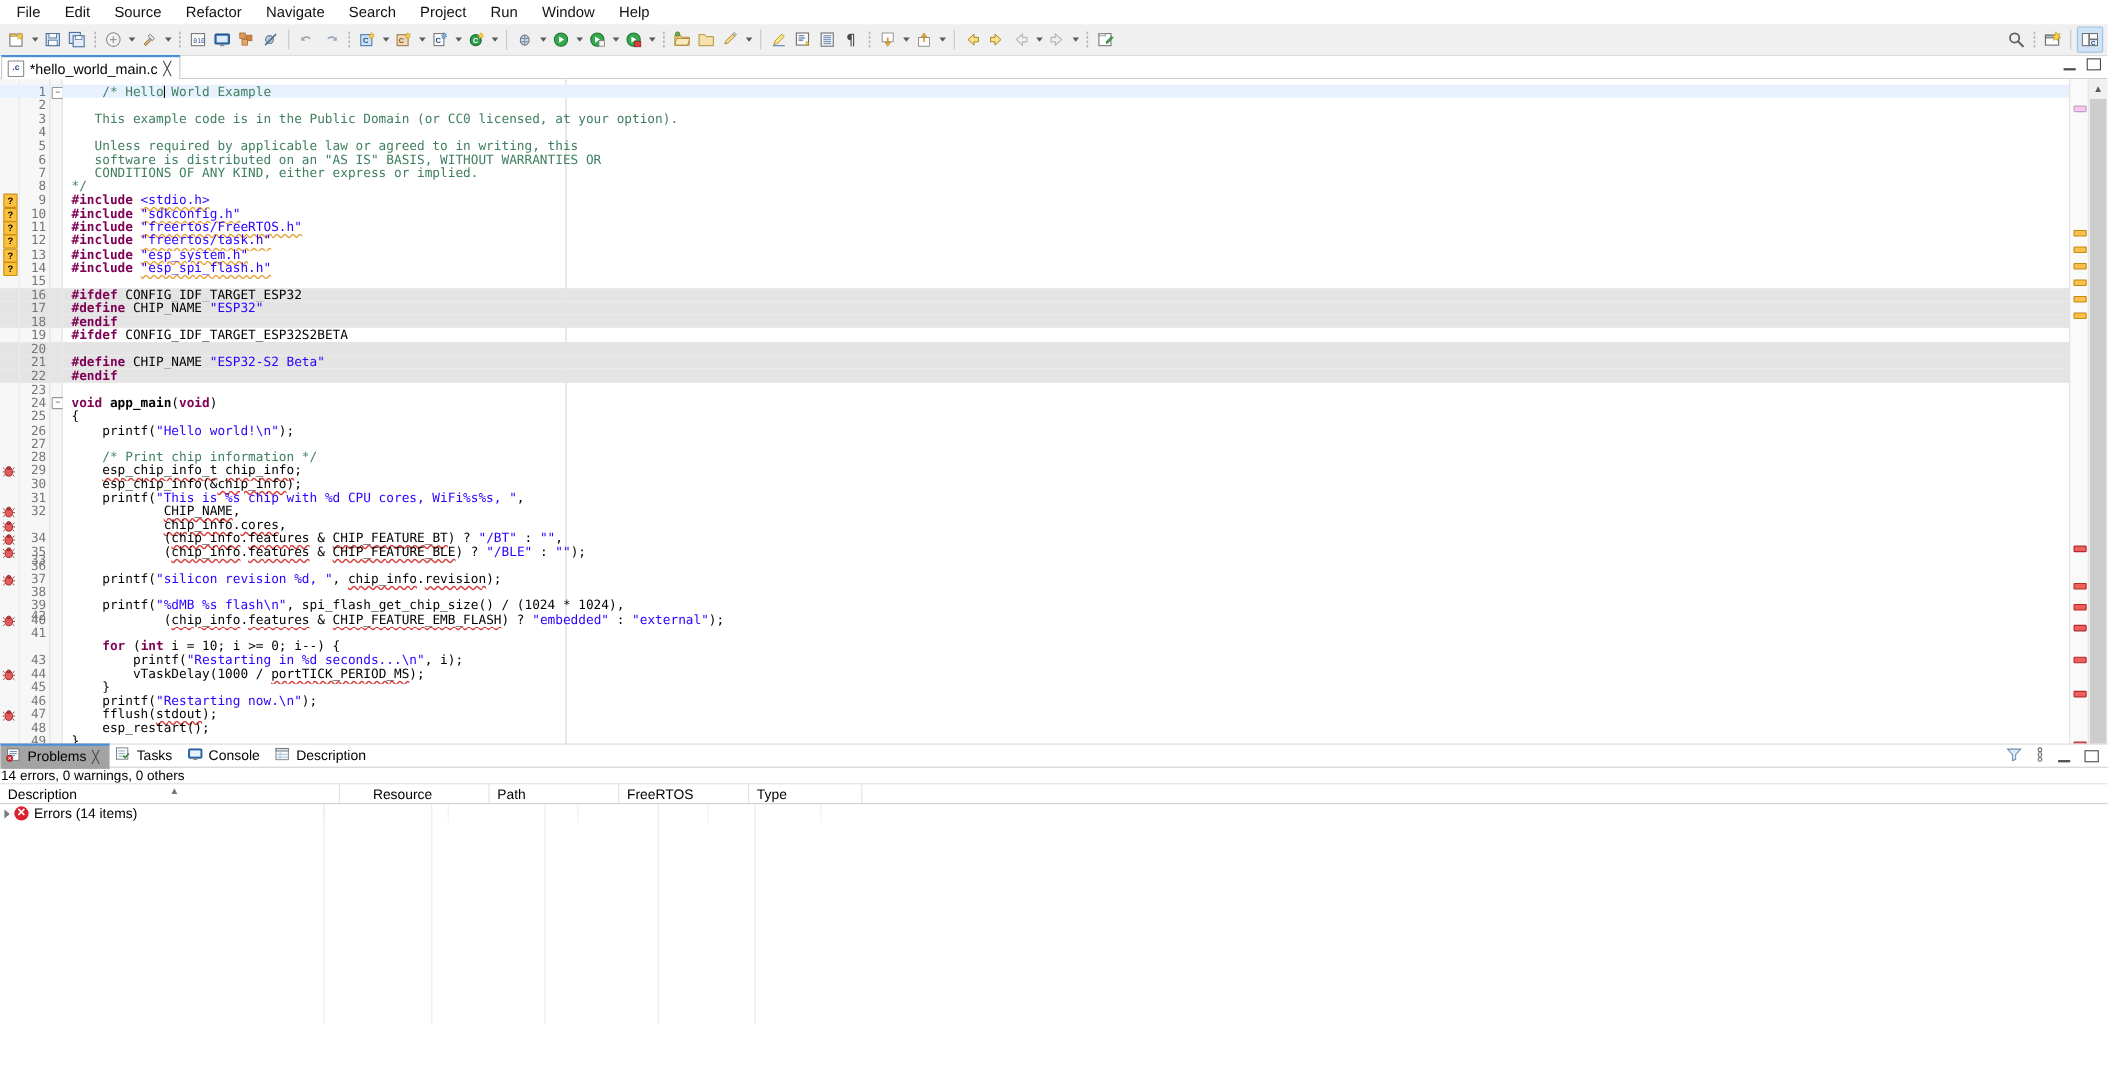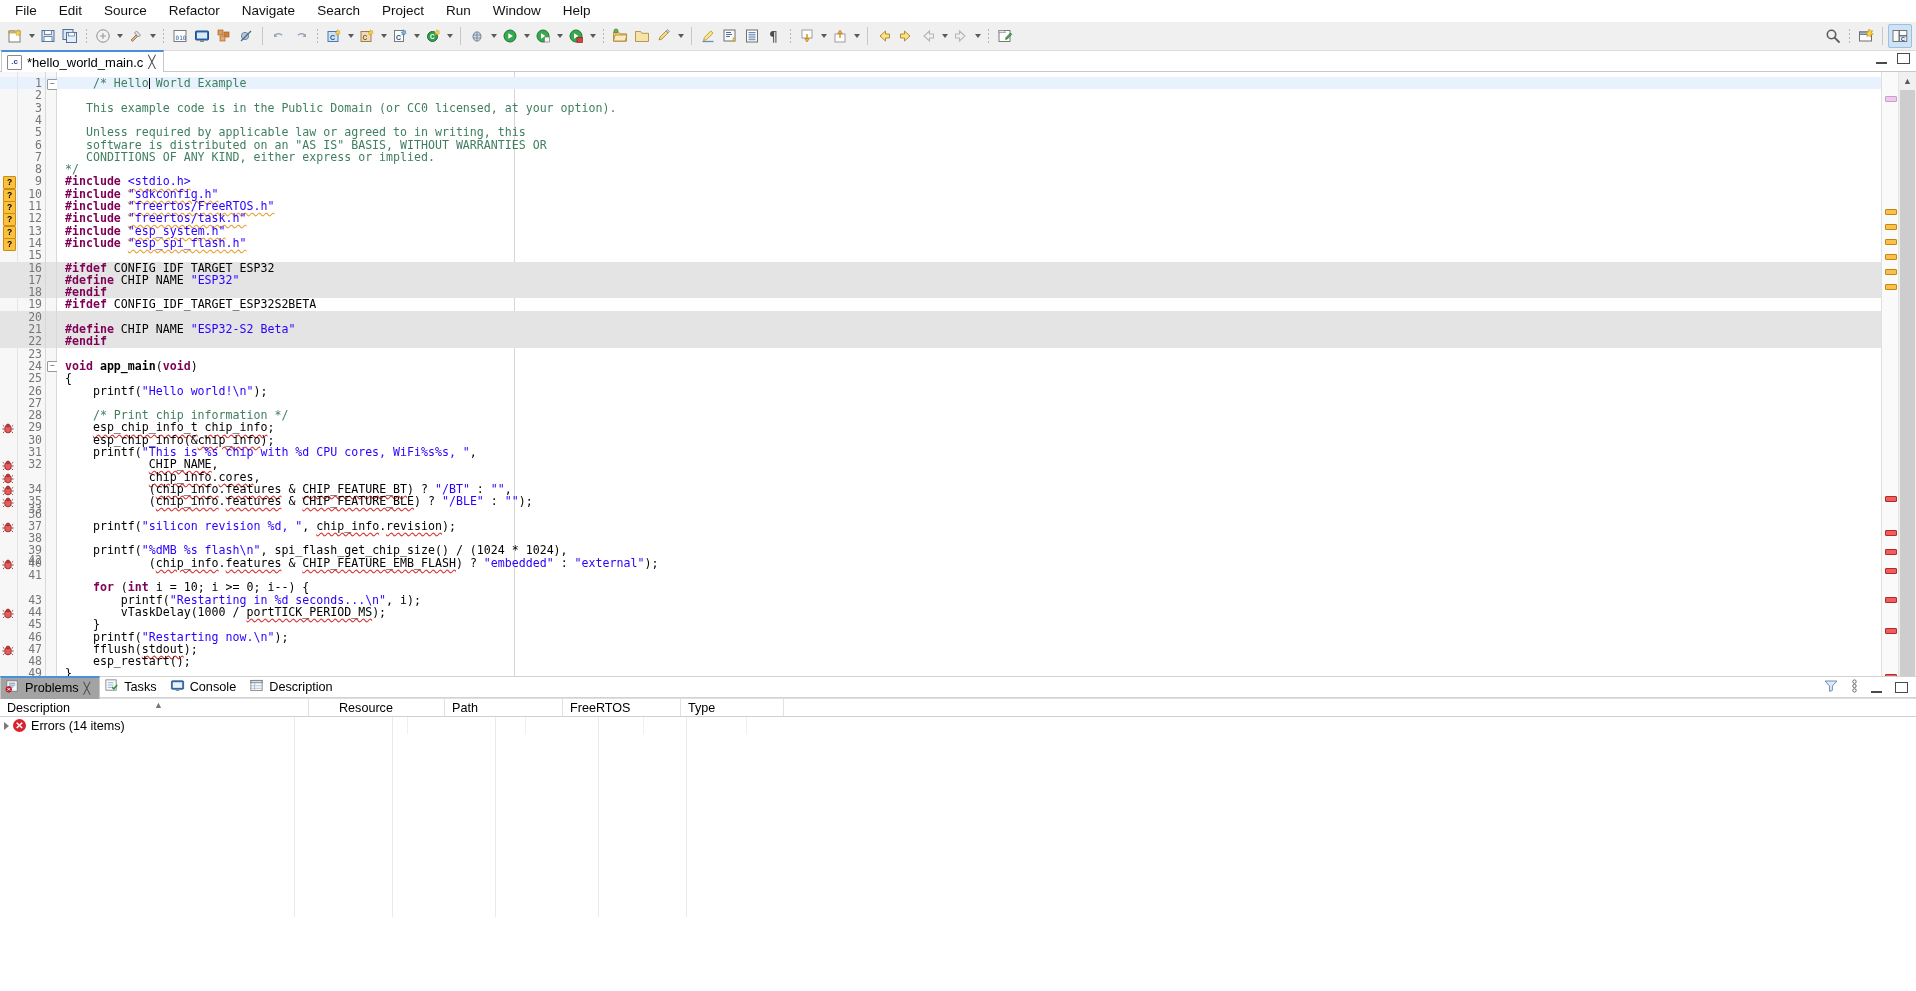--- a/index.html
+++ b/index.html
@@ -687,20 +687,21 @@
         <svg width="7" height="14" viewBox="0 0 7 14">
             <circle cx="3.5" cy="2.6" r="1.7" fill="none" stroke="#6a6a6a" stroke-width="1"></circle>
             <circle cx="3.5" cy="7" r="1.7" fill="none" stroke="#6a6a6a" stroke-width="1"></circle>
             <circle cx="3.5" cy="11.4" r="1.7" fill="none" stroke="#6a6a6a" stroke-width="1"></circle>
           </svg>
       </span>
       <span style="display:inline-block;width:11px;height:9px;border-bottom:2px solid #4a4a4a;"></span>
       <span style="display:inline-block;width:11px;height:9px;border:1.5px solid #4a4a4a;"></span>
     </div>
   </div>
+  <div class="statline">14 errors, 0 warnings, 0 others</div>
   <div class="thead" id="thead">
       <div class="th" style="width: 294px;">
         <span>Description</span>
         <span class="sortcaret">▲</span>
       </div>
       <div class="th" style="width: 98px; margin-left: 23px;">
         <span>Resource</span>
       </div>
       <div class="th" style="width: 103px;">
         <span>Path</span>

